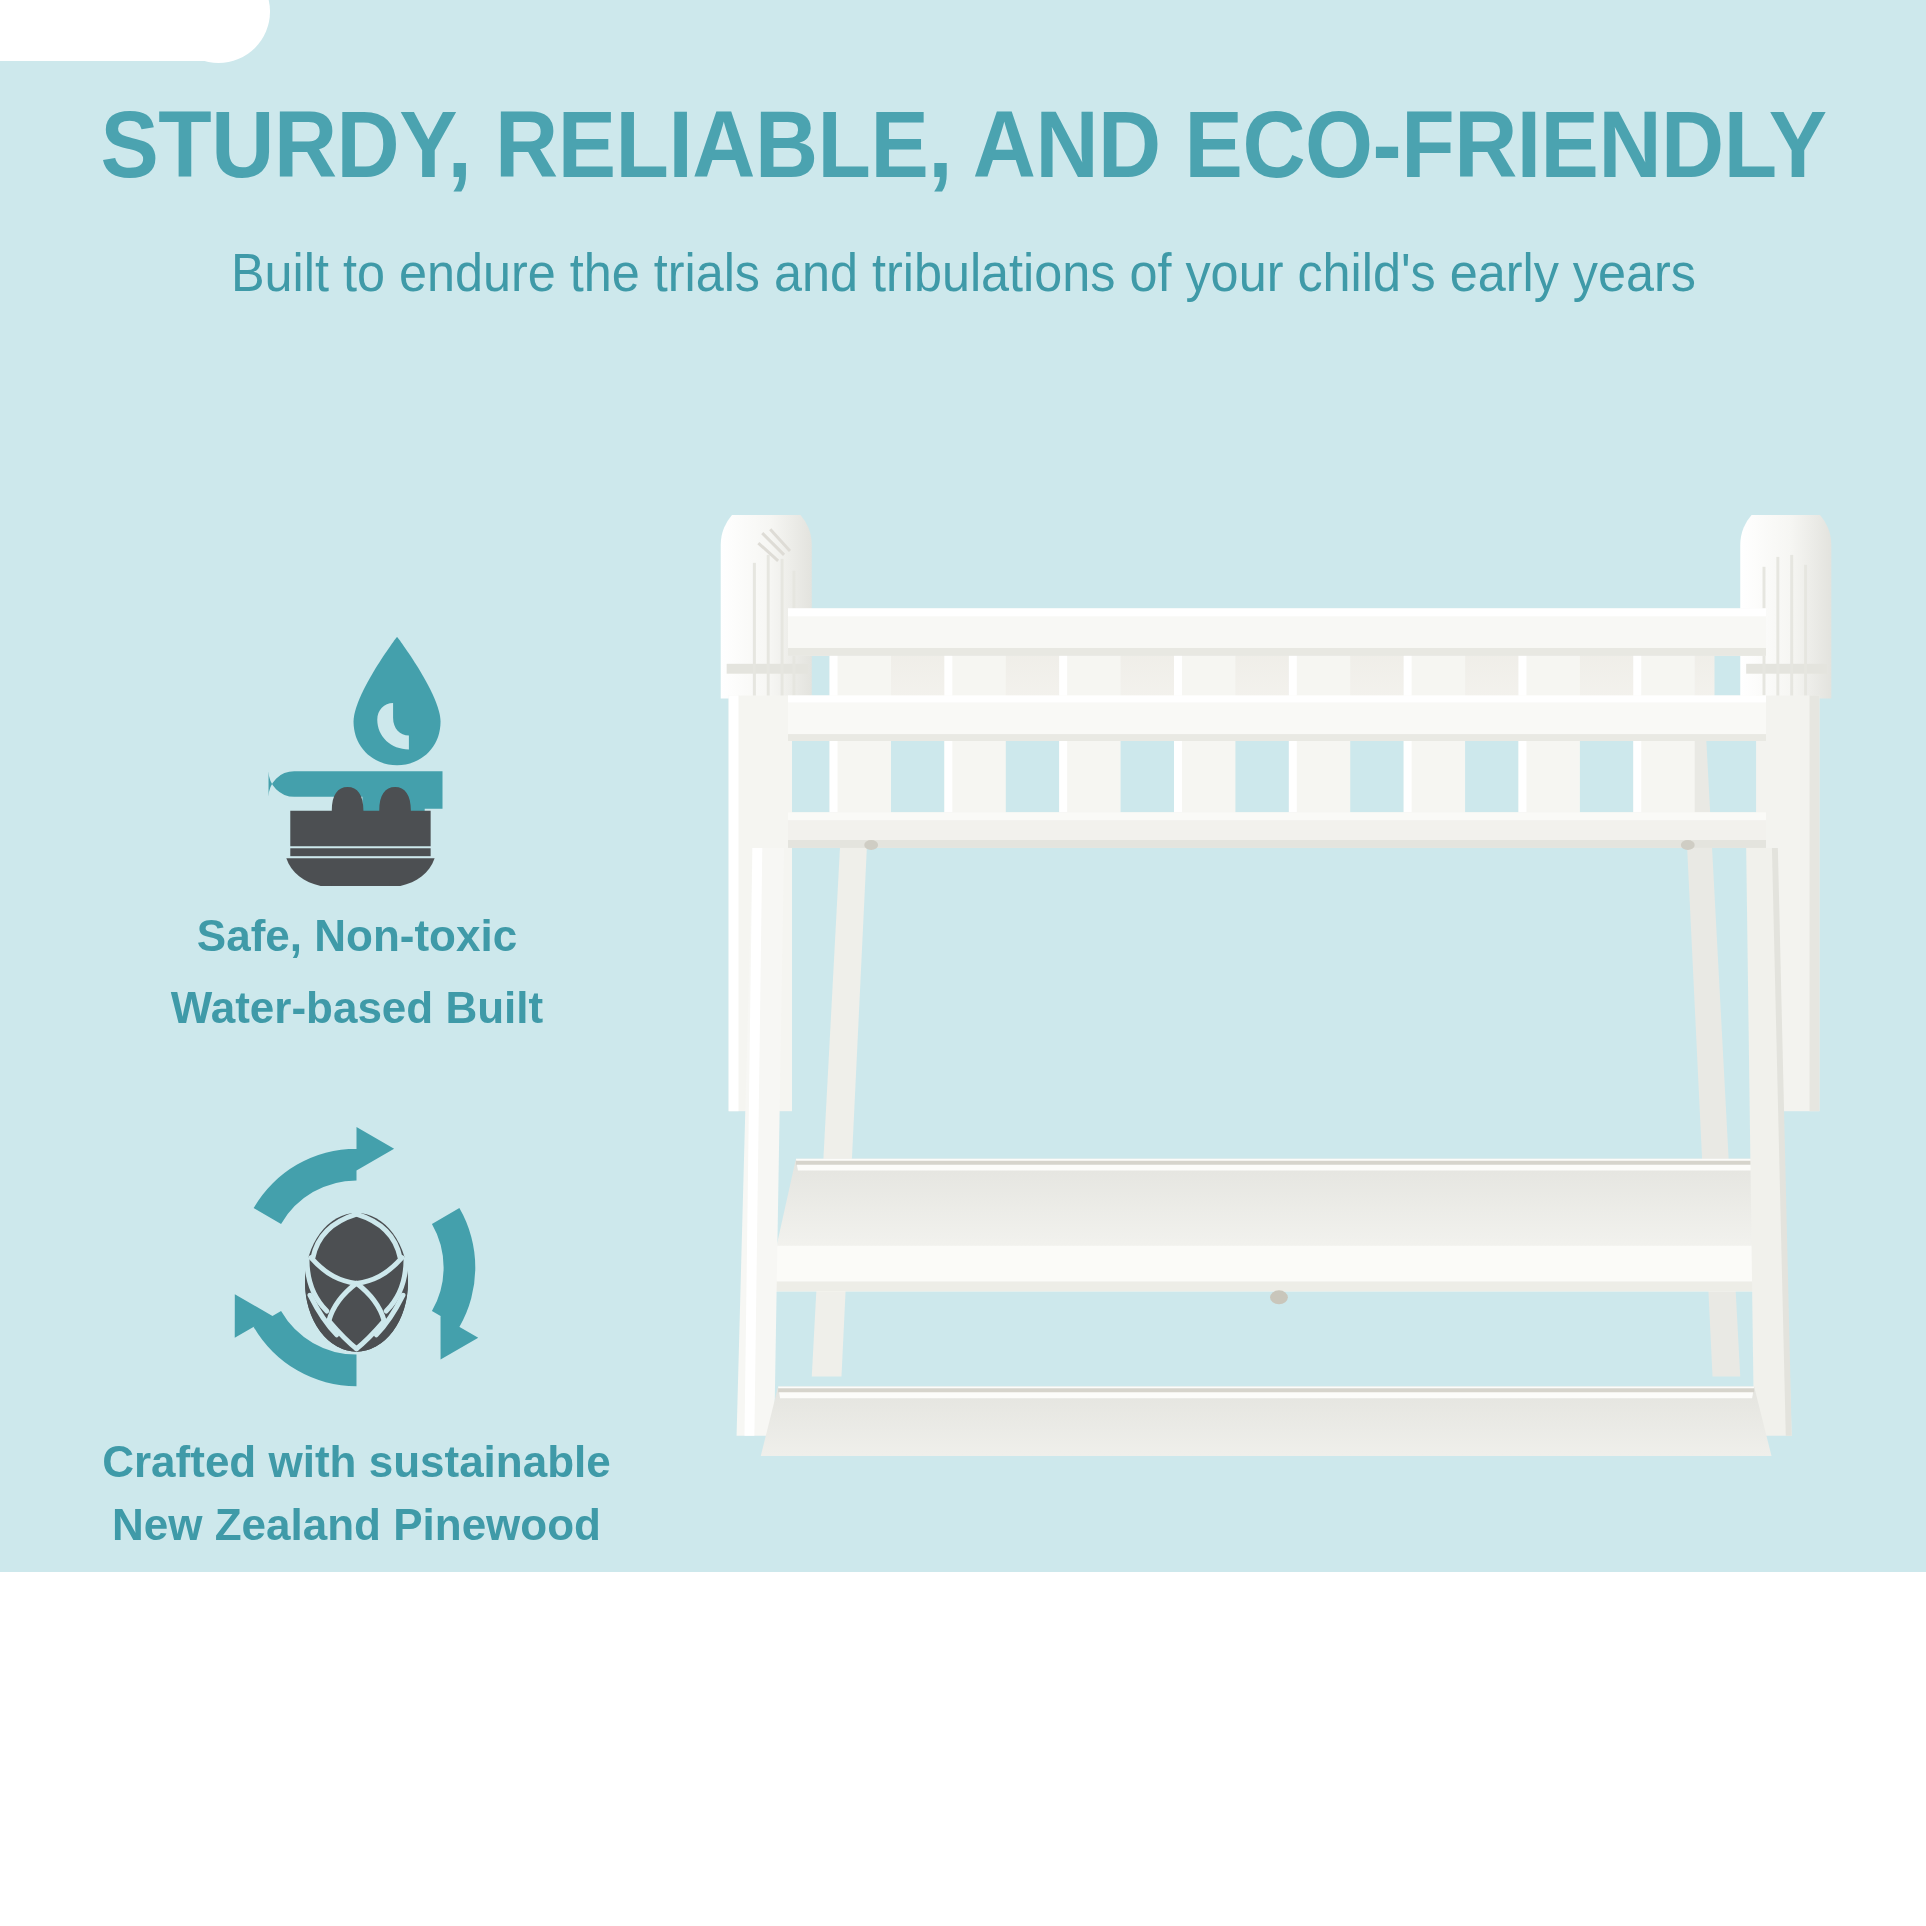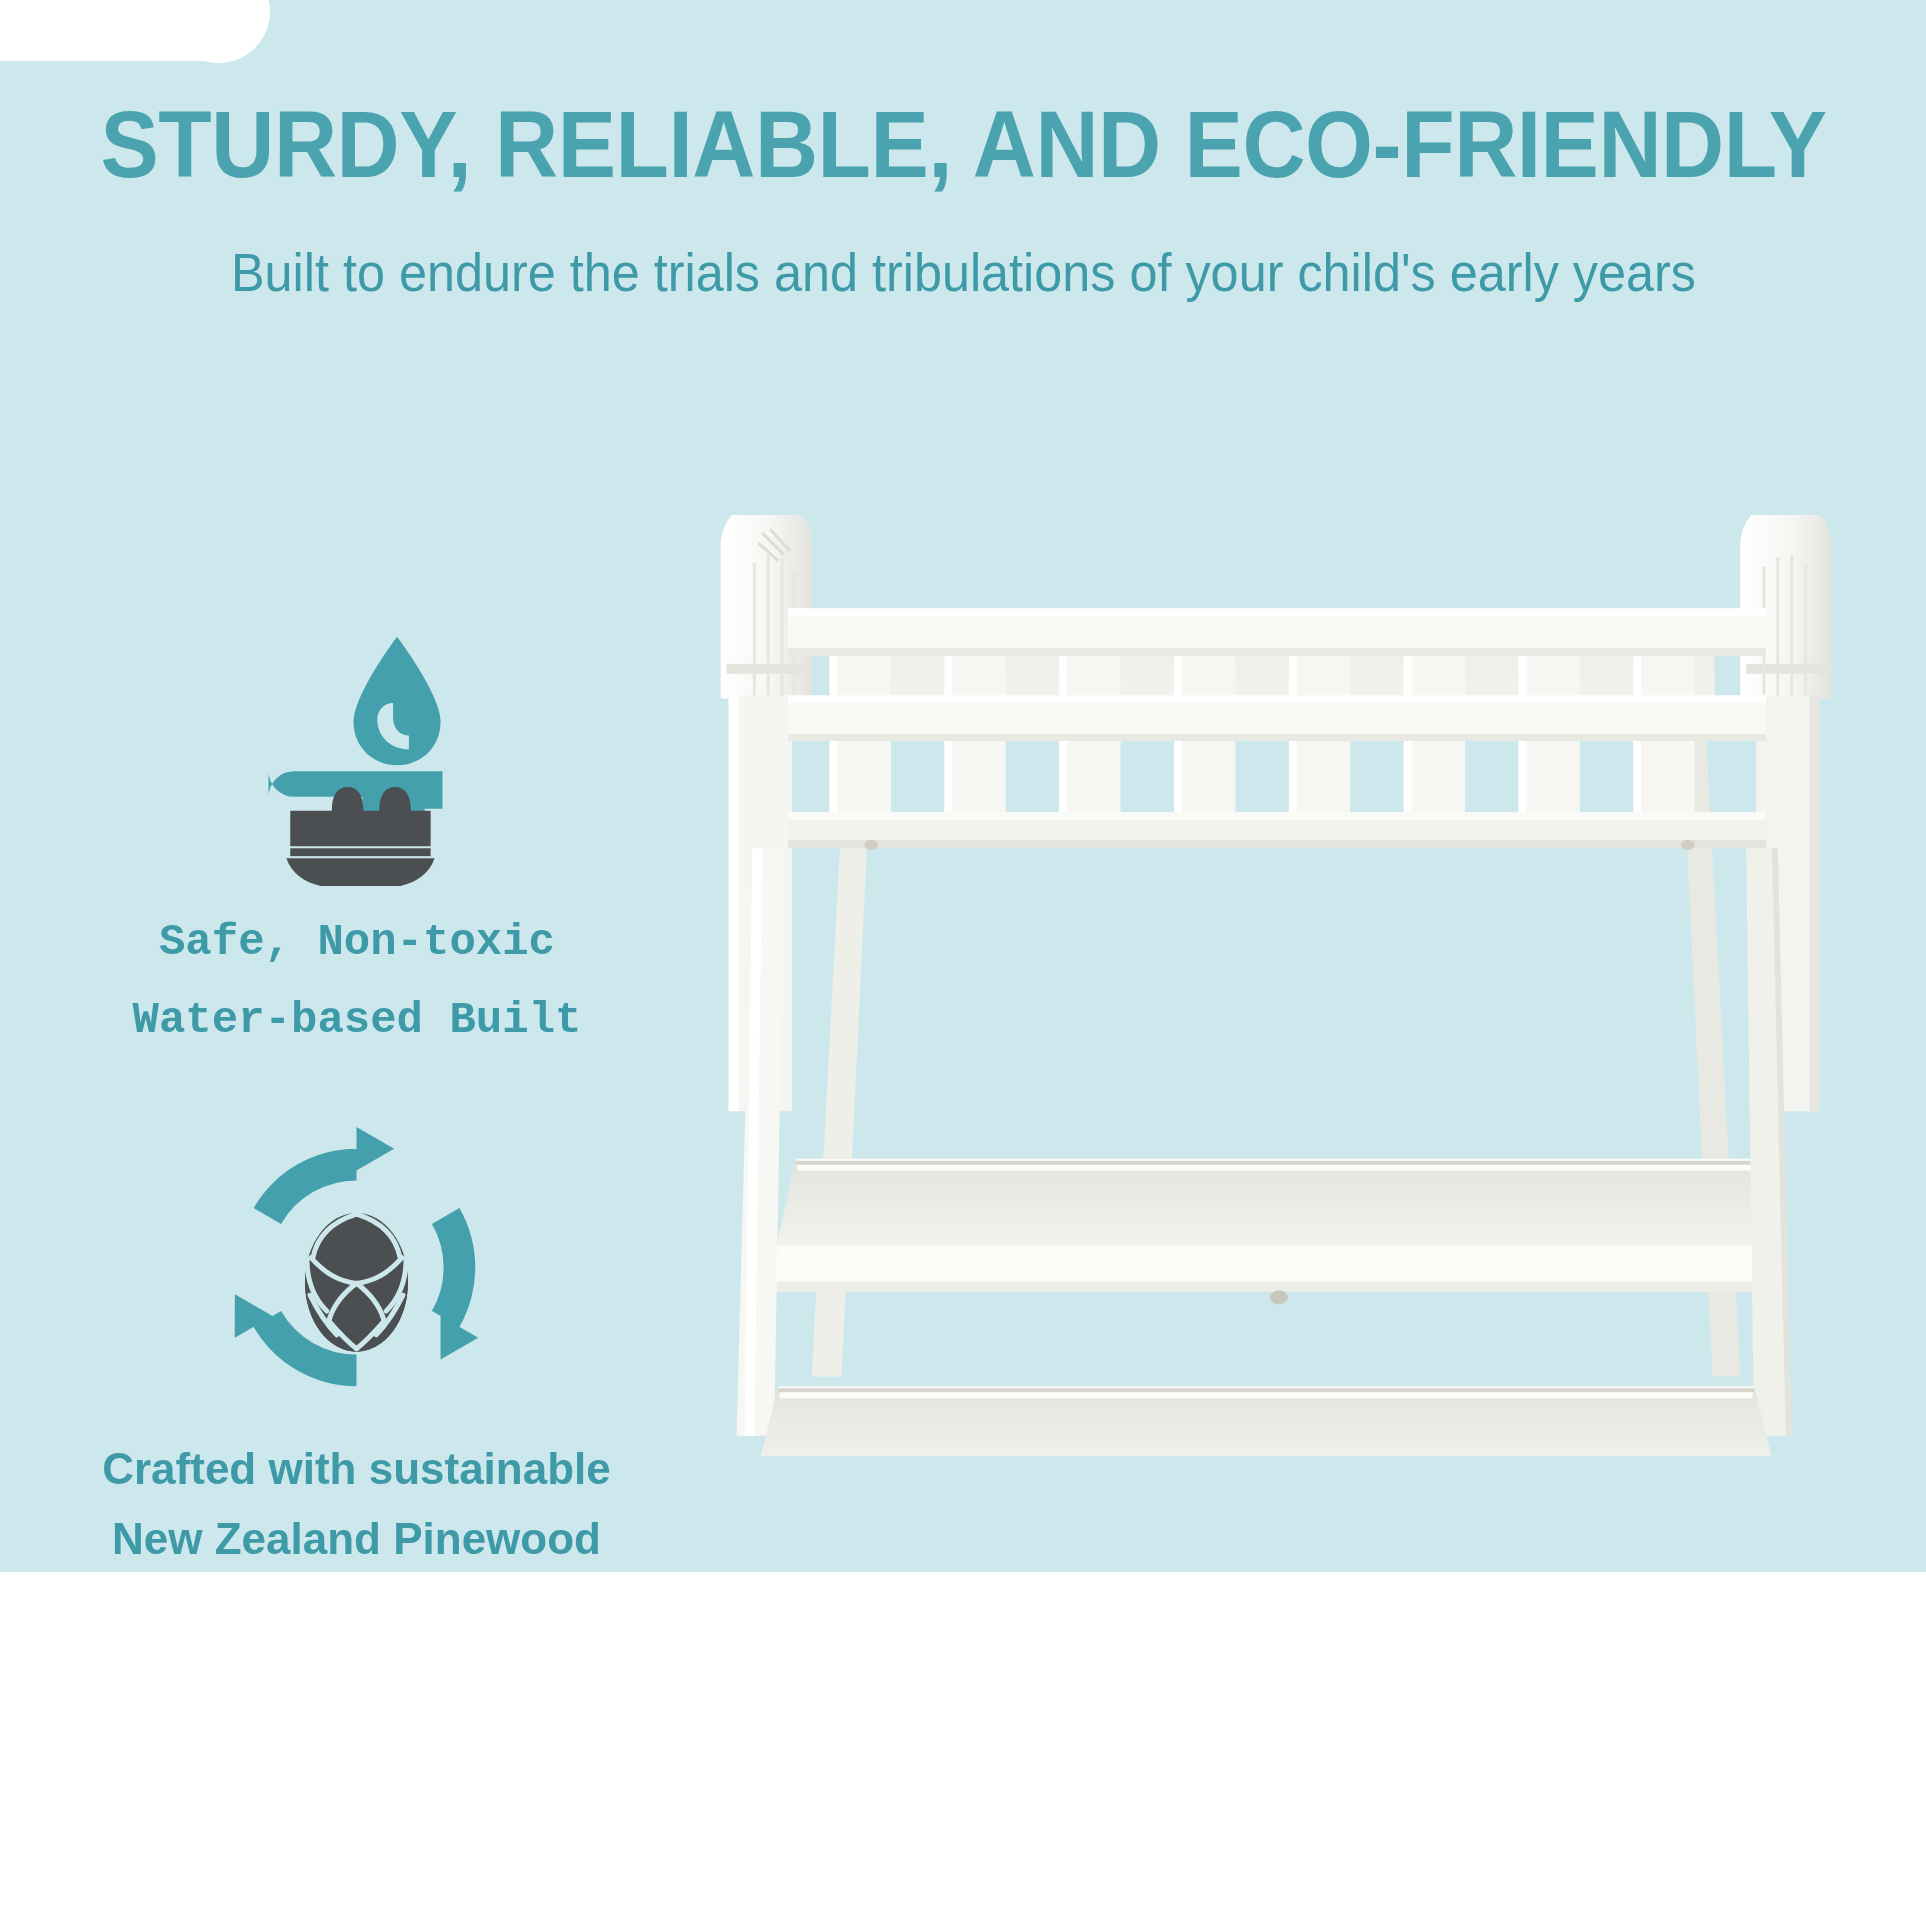--- a/index.html
+++ b/index.html
@@ -75,25 +75,25 @@
   .feature .caption {
     color: #3f9aa8;
     font-weight: 700;
     font-size: 44px;
     line-height: 54px;
     text-align: center;
     white-space: nowrap;
   }
   #feature-paint { left: 40px; top: 594px; width: 634px; }
   #feature-paint .icon-wrap { width: 634px; height: 297px; display: flex; align-items: center; justify-content: center; }
-  #feature-paint .caption { margin-top: 24px; font-family: Liberation Mono, monospace; }
+  #feature-paint .caption { margin-top: 18px; }
 
   #feature-wood { left: 20px; top: 1109px; width: 673px; }
   #feature-wood .icon-wrap { width: 673px; height: 317px; display: flex; align-items: center; justify-content: center; }
-  #feature-wood .caption { margin-top: 16px; }
+  #feature-wood .caption { margin-top: 9px; }
 
   
   #product {
     position: absolute;
     left: 693px; top: 515px;
     width: 1168px; height: 941px;
   }
 </style>
 </head>
 <body>

